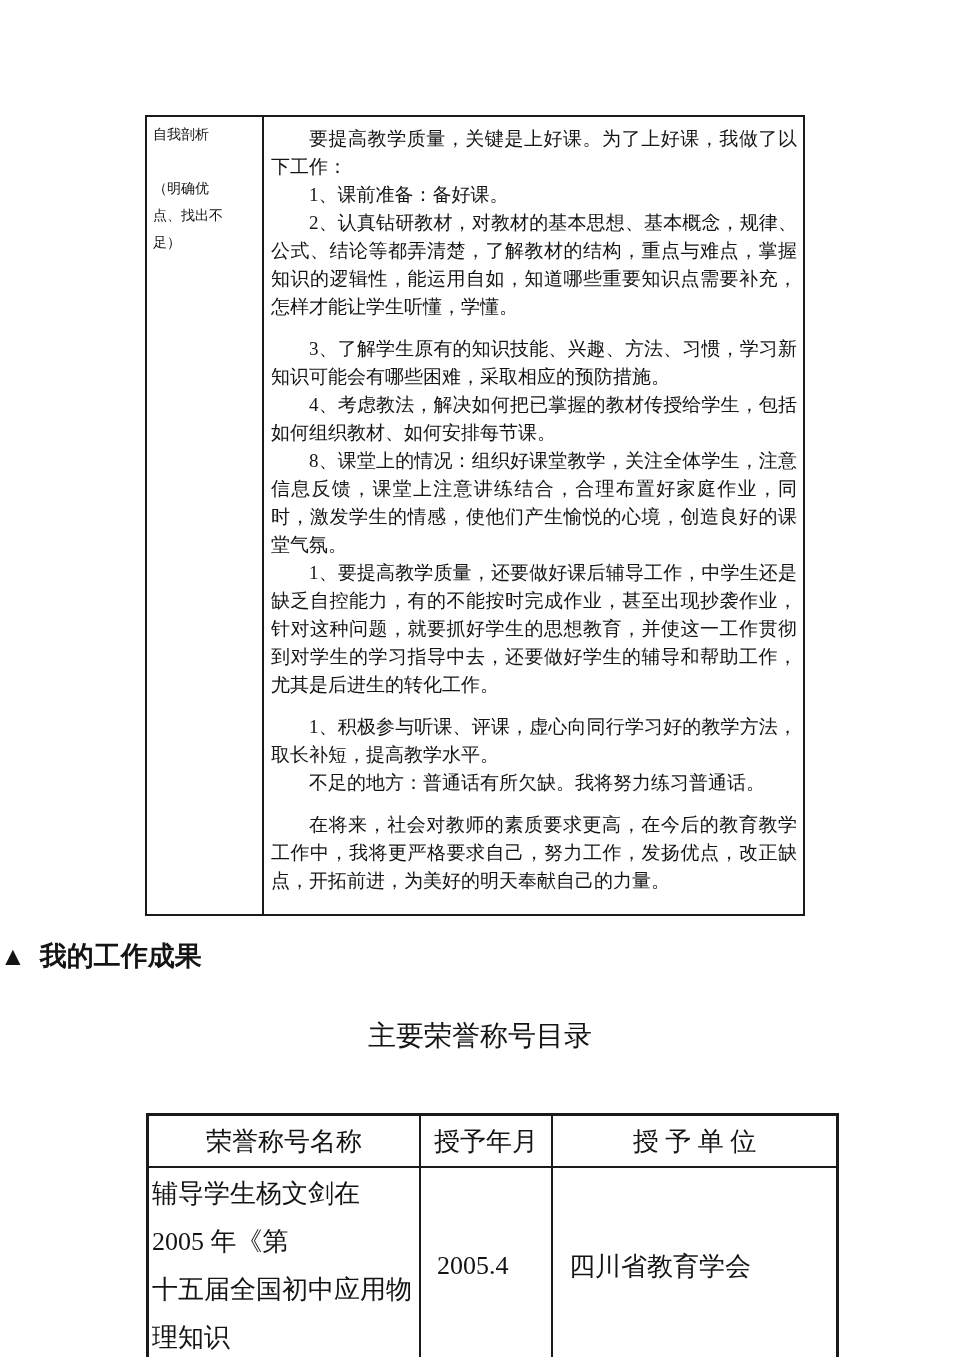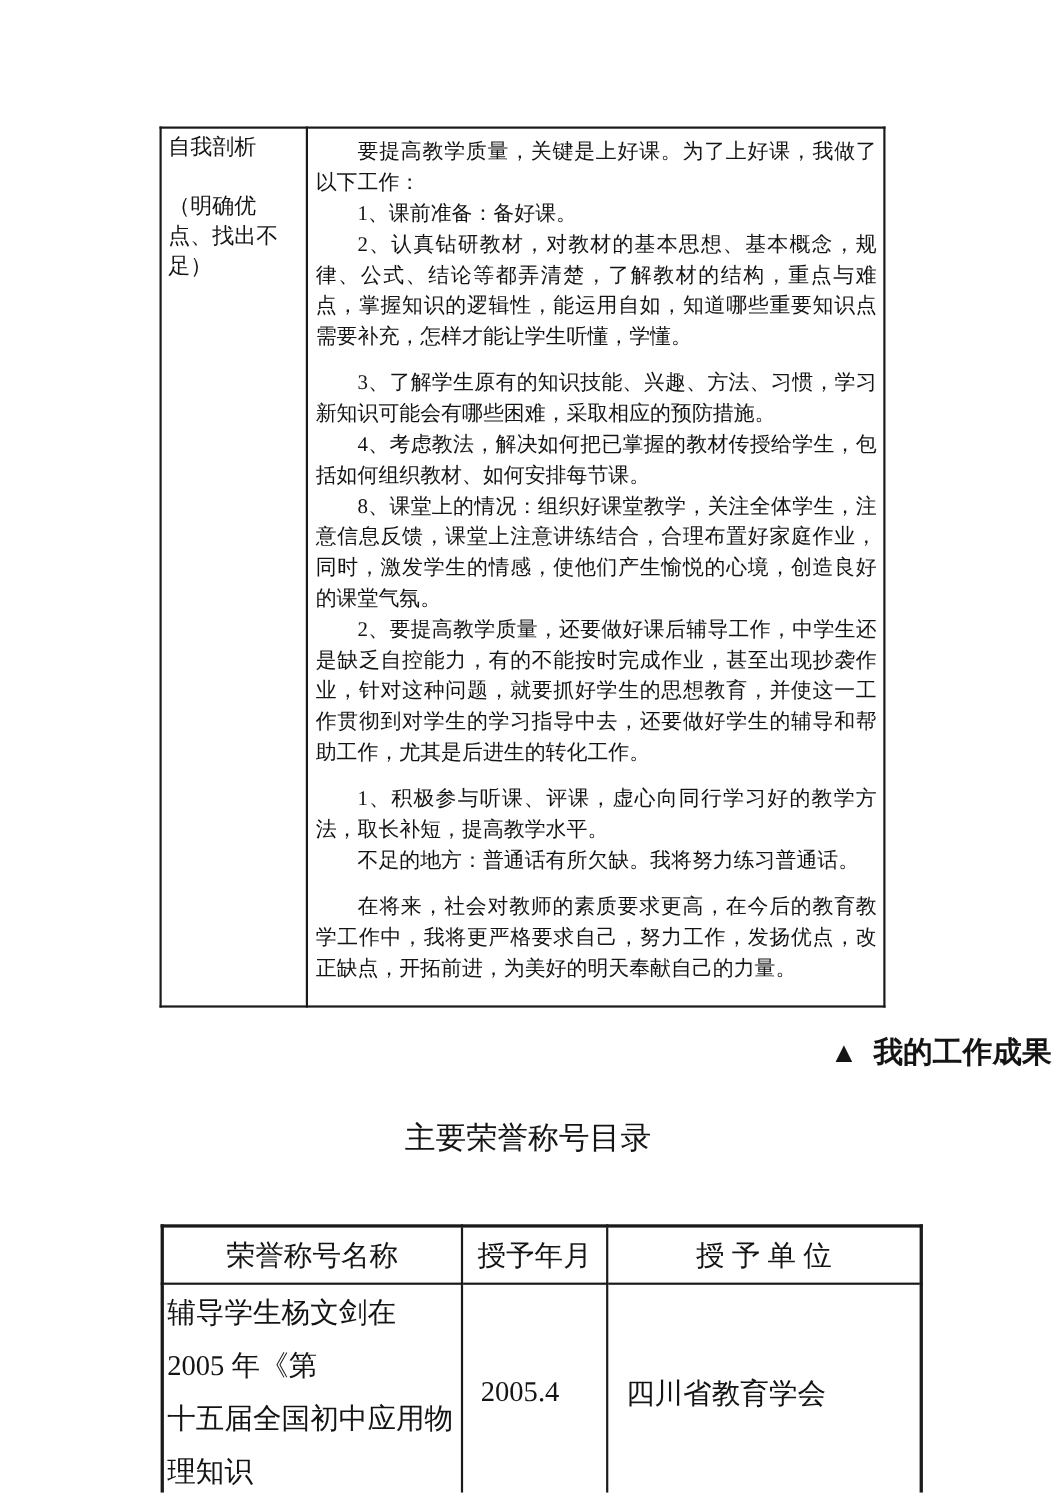--- a/index.html
+++ b/index.html
@@ -21,22 +21,22 @@
     border-collapse: collapse;
     table-layout: fixed;
   }
   table.main-table td {
     border: 2px solid #1a1a1a;
     vertical-align: top;
   }
   td.label-cell {
     width: 105px;
     vertical-align: middle;
-    padding: 4px 20px 4px 6px;
-    font-size: 20px;
+    padding: 4px 4px 4px 6px;
+    font-size: 14px;
     line-height: 27px;
   }
   td.content-cell {
     height: 781px;
     padding: 8px 6px 8px 7px;
     font-size: 19px;
     line-height: 28px;
     text-align: justify;
   }
   td.content-cell p {
@@ -45,21 +45,21 @@
   }
   td.content-cell p.spaced { margin-top: 14px; }
   .pre-line { white-space: pre-line; }
 
   
   .heading-achievements {
     position: absolute;
     top: 938px;
     left: 0;
     width: 956px;
-    text-align: right;
+    text-align: left;
     font-size: 27px;
     font-weight: bold;
     line-height: 36px;
   }
   .heading-achievements .tri {
     font-weight: normal;
     margin-right: 14px;
     font-size: 26px;
   }
   .heading-honors {
@@ -120,21 +120,21 @@
 点、找出不
 足）</div>
       </td>
       <td class="content-cell">
         <p>要提高教学质量，关键是上好课。为了上好课，我做了以下工作：</p>
         <p>1、课前准备：备好课。</p>
         <p>2、认真钻研教材，对教材的基本思想、基本概念，规律、公式、结论等都弄清楚，了解教材的结构，重点与难点，掌握知识的逻辑性，能运用自如，知道哪些重要知识点需要补充，怎样才能让学生听懂，学懂。</p>
         <p class="spaced">3、了解学生原有的知识技能、兴趣、方法、习惯，学习新知识可能会有哪些困难，采取相应的预防措施。</p>
         <p>4、考虑教法，解决如何把已掌握的教材传授给学生，包括如何组织教材、如何安排每节课。</p>
         <p>8、课堂上的情况：组织好课堂教学，关注全体学生，注意信息反馈，课堂上注意讲练结合，合理布置好家庭作业，同时，激发学生的情感，使他们产生愉悦的心境，创造良好的课堂气氛。</p>
-        <p>2、要提高教学质量，还要做好课后辅导工作，中学生还是缺乏自控能力，有的不能按时完成作业，甚至出现抄袭作业，针对这种问题，就要抓好学生的思想教育，并使这一工作贯彻到对学生的学习指导中去，还要做好学生的辅导和帮助工作，尤其是后进生的转化工作。</p>
+        <p>1、要提高教学质量，还要做好课后辅导工作，中学生还是缺乏自控能力，有的不能按时完成作业，甚至出现抄袭作业，针对这种问题，就要抓好学生的思想教育，并使这一工作贯彻到对学生的学习指导中去，还要做好学生的辅导和帮助工作，尤其是后进生的转化工作。</p>
         <p class="spaced">1、积极参与听课、评课，虚心向同行学习好的教学方法，取长补短，提高教学水平。</p>
         <p>不足的地方：普通话有所欠缺。我将努力练习普通话。</p>
         <p class="spaced">在将来，社会对教师的素质要求更高，在今后的教育教学工作中，我将更严格要求自己，努力工作，发扬优点，改正缺点，开拓前进，为美好的明天奉献自己的力量。</p>
       </td>
     </tr>
   </tbody>
     </table>
 
   <div class="heading-achievements">
     <span class="tri">▲</span><span>我的工作成果</span>

